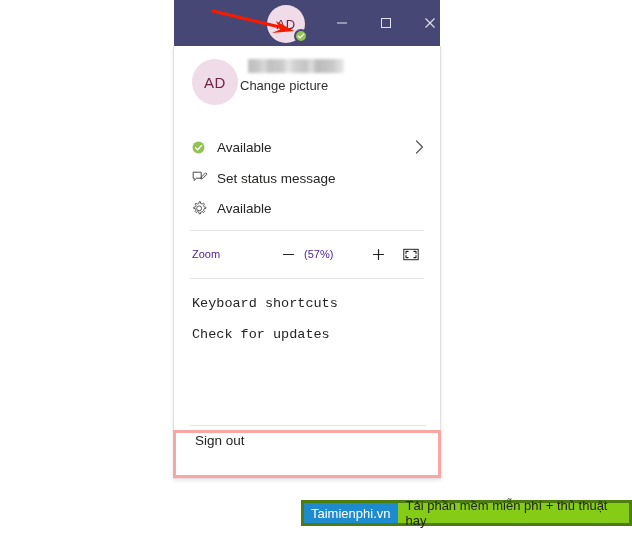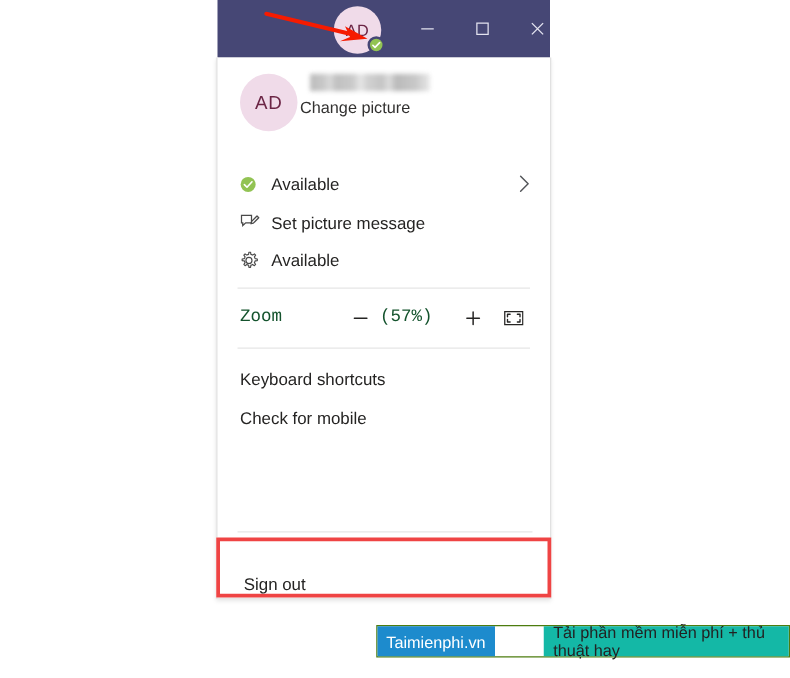--- a/index.html
+++ b/index.html
@@ -163,65 +163,64 @@
   .menu-row .mi-icon svg { display: block; }
   .menu-row .mi-label { padding-left: 3px; }
   .menu-row .mi-chevron {
     position: absolute;
     right: 16px;
     top: 50%;
     transform: translateY(-50%);
     color: #54565a;
   }
   .menu-row .mi-chevron svg { display: block; }
-  .menu-row.plain { padding-left: 18px; }
+  .menu-row.plain { padding-left: 18px; font-family: Liberation Mono, monospace; }
   .menu-row.plain .mi-label { padding-left: 0; }
 
   #status-group { padding-top: 6px; }
   #status-group .menu-row { height: 30px; }
   #status-group .menu-row:first-child { margin-bottom: 1px; }
 
   .sep {
     height: 1px;
     background: #e6e6e6;
     margin: 7px 16px 6px 16px;
   }
 
   
   #zoom-row {
     position: relative;
     height: 34px;
     display: flex;
     align-items: center;
-    font-size: 14px;
-    color: #14532d;
-    font-family: Liberation Mono, monospace;
+    font-size: 11px;
+    color: #4c1d95;
   }
   #zoom-label { position: absolute; left: 18px; }
   #zoom-out   { position: absolute; left: 103px; display:flex; align-items:center; justify-content:center; width: 22px; height: 22px; color:#252423; }
   #zoom-value { position: absolute; left: 130px; }
   #zoom-in    { position: absolute; left: 193px; display:flex; align-items:center; justify-content:center; width: 22px; height: 22px; color:#252423; }
   #zoom-full  { position: absolute; left: 226px; display:flex; align-items:center; justify-content:center; width: 22px; height: 22px; color:#252423; }
   #zoom-out svg, #zoom-in svg, #zoom-full svg { display: block; }
 
   #links-group { padding-top: 3px; }
   #links-group .menu-row { height: 31px; }
 
   
   #signout-wrap {
     position: absolute;
     left: -1px;
     top: 384px;
     width: 268px;
     height: 48px;
-    border: 3px solid #ef4444;
+    border: 3px solid #fca5a5;
     box-sizing: border-box;
     background: #ffffff;
     display: flex;
-    align-items: flex-end;
+    align-items: flex-start;
   }
   #signout-label {
     padding-left: 19px;
     font-size: 13.5px;
     color: #252423;
   }
   #signout-toprule {
     position: absolute;
     left: 16px;
     top: 379px;
@@ -231,35 +230,34 @@
   }
 
   
   #watermark {
     position: absolute;
     left: 301px;
     top: 500px;
     height: 26px;
     display: flex;
     align-items: stretch;
-    border: 1px solid #4d7c0f;
-    box-sizing: border-box;
-    gap: 39px;
+    border: 3px solid #4d7c0f;
+    box-sizing: border-box;
   }
   #watermark-brand {
     background: #1d8bcd;
     color: #ffffff;
     font-size: 13px;
     display: flex;
     align-items: center;
     padding: 0 7px;
     font-weight: 400;
   }
   #watermark-text {
-    background: #14b8a6;
+    background: #84cc16;
     color: #222222;
     font-size: 13px;
     display: flex;
     align-items: center;
     padding: 0 8px;
   }
 </style>
 </head>
 <body>
 
@@ -322,21 +320,21 @@
       </span>
     </div>
 
     <div class="menu-row">
       <span class="mi-icon">
         <svg width="16" height="16" viewBox="0 0 16 16" aria-hidden="true">
           <path d="M1.2 2.2 H9.2 V8.2 H4.6 L2.2 10.4 V8.2 H1.2 Z" fill="none" stroke="currentColor" stroke-width="1"></path>
           <path d="M9.3 7.1 L13.6 2.8 L15 4.2 L10.7 8.5 L8.8 9.0 Z" fill="none" stroke="currentColor" stroke-width="1" stroke-linejoin="round"></path>
         </svg>
       </span>
-      <span class="mi-label">Set picture message</span>
+      <span class="mi-label">Set status message</span>
     </div>
 
 
     <div class="menu-row">
       <span class="mi-icon">
         <svg width="16" height="16" viewBox="0 0 16 16" aria-hidden="true">
           <path d="M8 1.2 L9.3 1.2 L9.6 3.0 A5 5 0 0 1 11.0 3.6 L12.5 2.6 L13.5 3.6 L12.5 5.1 A5 5 0 0 1 13.1 6.5 L14.9 6.8 L14.9 8.1 L13.1 8.4 A5 5 0 0 1 12.5 9.8 L13.5 11.3 L12.5 12.3 L11.0 11.3 A5 5 0 0 1 9.6 11.9 L9.3 13.7 L8.0 13.7 L7.7 11.9 A5 5 0 0 1 6.3 11.3 L4.8 12.3 L3.8 11.3 L4.8 9.8 A5 5 0 0 1 4.2 8.4 L2.4 8.1 L2.4 6.8 L4.2 6.5 A5 5 0 0 1 4.8 5.1 L3.8 3.6 L4.8 2.6 L6.3 3.6 A5 5 0 0 1 7.7 3.0 Z" fill="none" stroke="currentColor" stroke-width="0.95" stroke-linejoin="round" transform="translate(-0.6,0.6) scale(0.97)"></path>
           <circle cx="8" cy="8" r="2.5" fill="none" stroke="currentColor" stroke-width="0.95" transform="translate(-0.6,0.6) scale(0.97)"></circle>
         </svg>
       </span>
@@ -371,21 +369,21 @@
   <div class="sep"></div>
 
   <div id="links-group">
 
     <div class="menu-row plain">
       <span class="mi-label">Keyboard shortcuts</span>
     </div>
 
 
     <div class="menu-row plain">
-      <span class="mi-label">Check for mobile</span>
+      <span class="mi-label">Check for updates</span>
     </div>
 
 
   </div>
 
   <div id="signout-toprule"></div>
 
   <div id="signout-wrap">
     <span id="signout-label">Sign out</span>
   </div>

